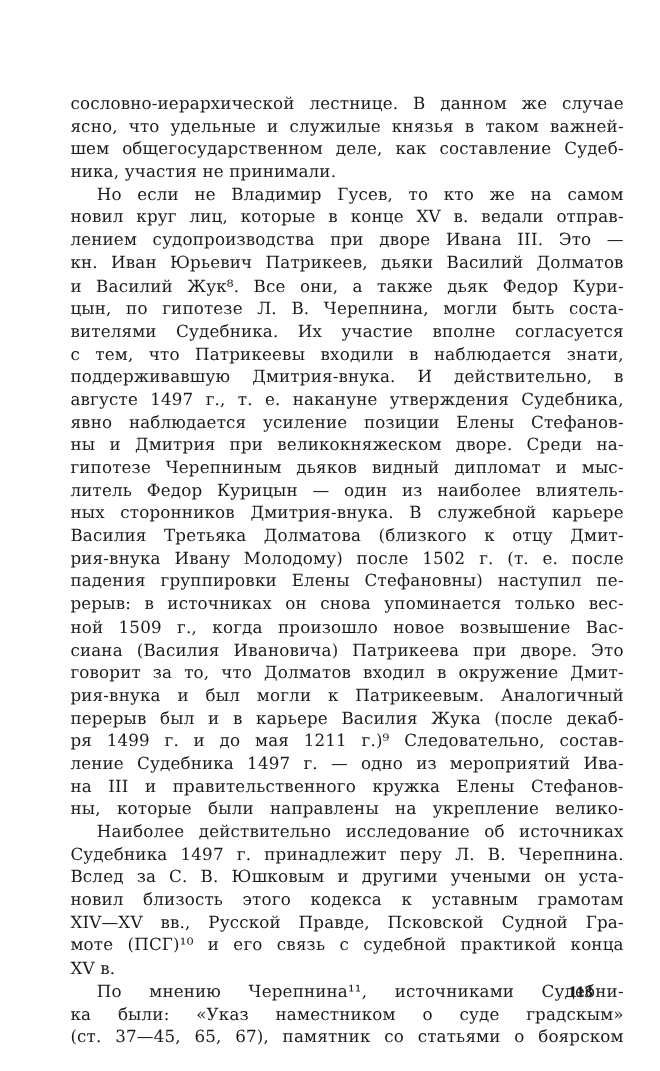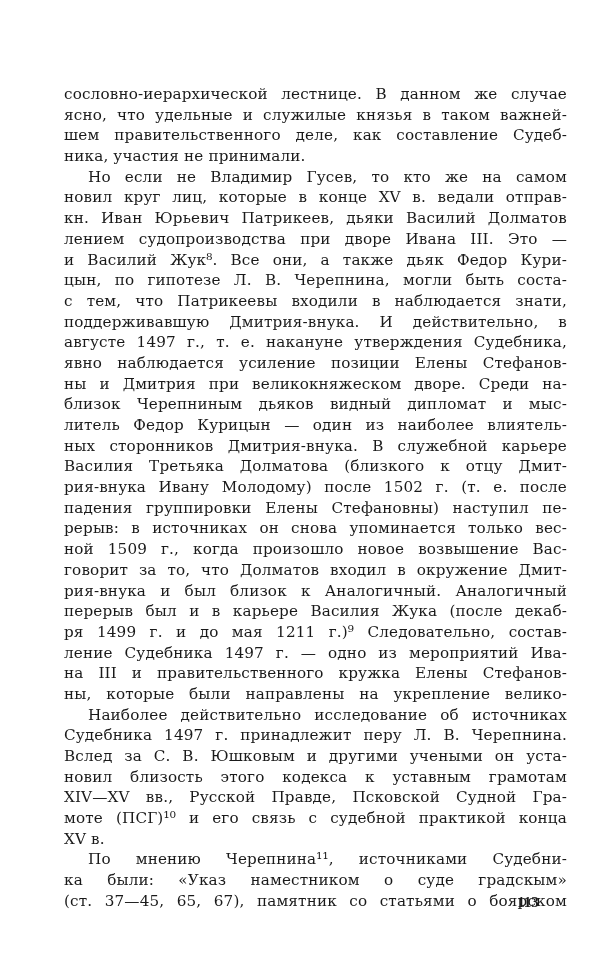--- a/index.html
+++ b/index.html
@@ -52,46 +52,48 @@
     }
   </style>
 </head>
 <body>
 
 <div class="page">
 
   <div>
     <span class="line">сословно-иерархической лестнице. В данном же случае</span>
     <span class="line">ясно, что удельные и служилые князья в таком важней-</span>
-    <span class="line">шем правительственного деле, как составление Судеб-</span>
+    <span class="line">шем общегосударственном деле, как составление Судеб-</span>
     <span class="line last">ника, участия не принимали.</span>
   </div>
 
   <div>
     <span class="line indent">Но если не Владимир Гусев, то кто же на самом</span>
     <span class="line">новил круг лиц, которые в конце XV в. ведали отправ-</span>
+    <span class="line">лением судопроизводства при дворе Ивана III. Это —</span>
     <span class="line">кн. Иван Юрьевич Патрикеев, дьяки Василий Долматов</span>
-    <span class="line">лением судопроизводства при дворе Ивана III. Это —</span>
     <span class="line">и Василий Жук⁸. Все они, а также дьяк Федор Кури-</span>
     <span class="line">цын, по гипотезе Л. В. Черепнина, могли быть соста-</span>
+    <span class="line">вителями Судебника. Их участие вполне согласуется</span>
     <span class="line">с тем, что Патрикеевы входили в наблюдается знати,</span>
     <span class="line">поддерживавшую Дмитрия-внука. И действительно, в</span>
     <span class="line">августе 1497 г., т. е. накануне утверждения Судебника,</span>
     <span class="line">явно наблюдается усиление позиции Елены Стефанов-</span>
     <span class="line">ны и Дмитрия при великокняжеском дворе. Среди на-</span>
-    <span class="line">близок Черепниным дьяков видный дипломат и мыс-</span>
+    <span class="line">гипотезе Черепниным дьяков видный дипломат и мыс-</span>
     <span class="line">литель Федор Курицын — один из наиболее влиятель-</span>
     <span class="line">ных сторонников Дмитрия-внука. В служебной карьере</span>
     <span class="line">Василия Третьяка Долматова (близкого к отцу Дмит-</span>
     <span class="line">рия-внука Ивану Молодому) после 1502 г. (т. е. после</span>
     <span class="line">падения группировки Елены Стефановны) наступил пе-</span>
     <span class="line">рерыв: в источниках он снова упоминается только вес-</span>
     <span class="line">ной 1509 г., когда произошло новое возвышение Вас-</span>
+    <span class="line">сиана (Василия Ивановича) Патрикеева при дворе. Это</span>
     <span class="line">говорит за то, что Долматов входил в окружение Дмит-</span>
-    <span class="line">рия-внука и был близок к Аналогичный. Аналогичный</span>
+    <span class="line">рия-внука и был могли к Патрикеевым. Аналогичный</span>
     <span class="line">перерыв был и в карьере Василия Жука (после декаб-</span>
     <span class="line">ря 1499 г. и до мая 1211 г.)⁹ Следовательно, состав-</span>
     <span class="line">ление Судебника 1497 г. — одно из мероприятий Ива-</span>
     <span class="line">на III и правительственного кружка Елены Стефанов-</span>
     <span class="line">ны, которые были направлены на укрепление велико-</span>
   </div>
 
   <div>
     <span class="line indent">Наиболее действительно исследование об источниках</span>
     <span class="line">Судебника 1497 г. принадлежит перу Л. В. Черепнина.</span>

